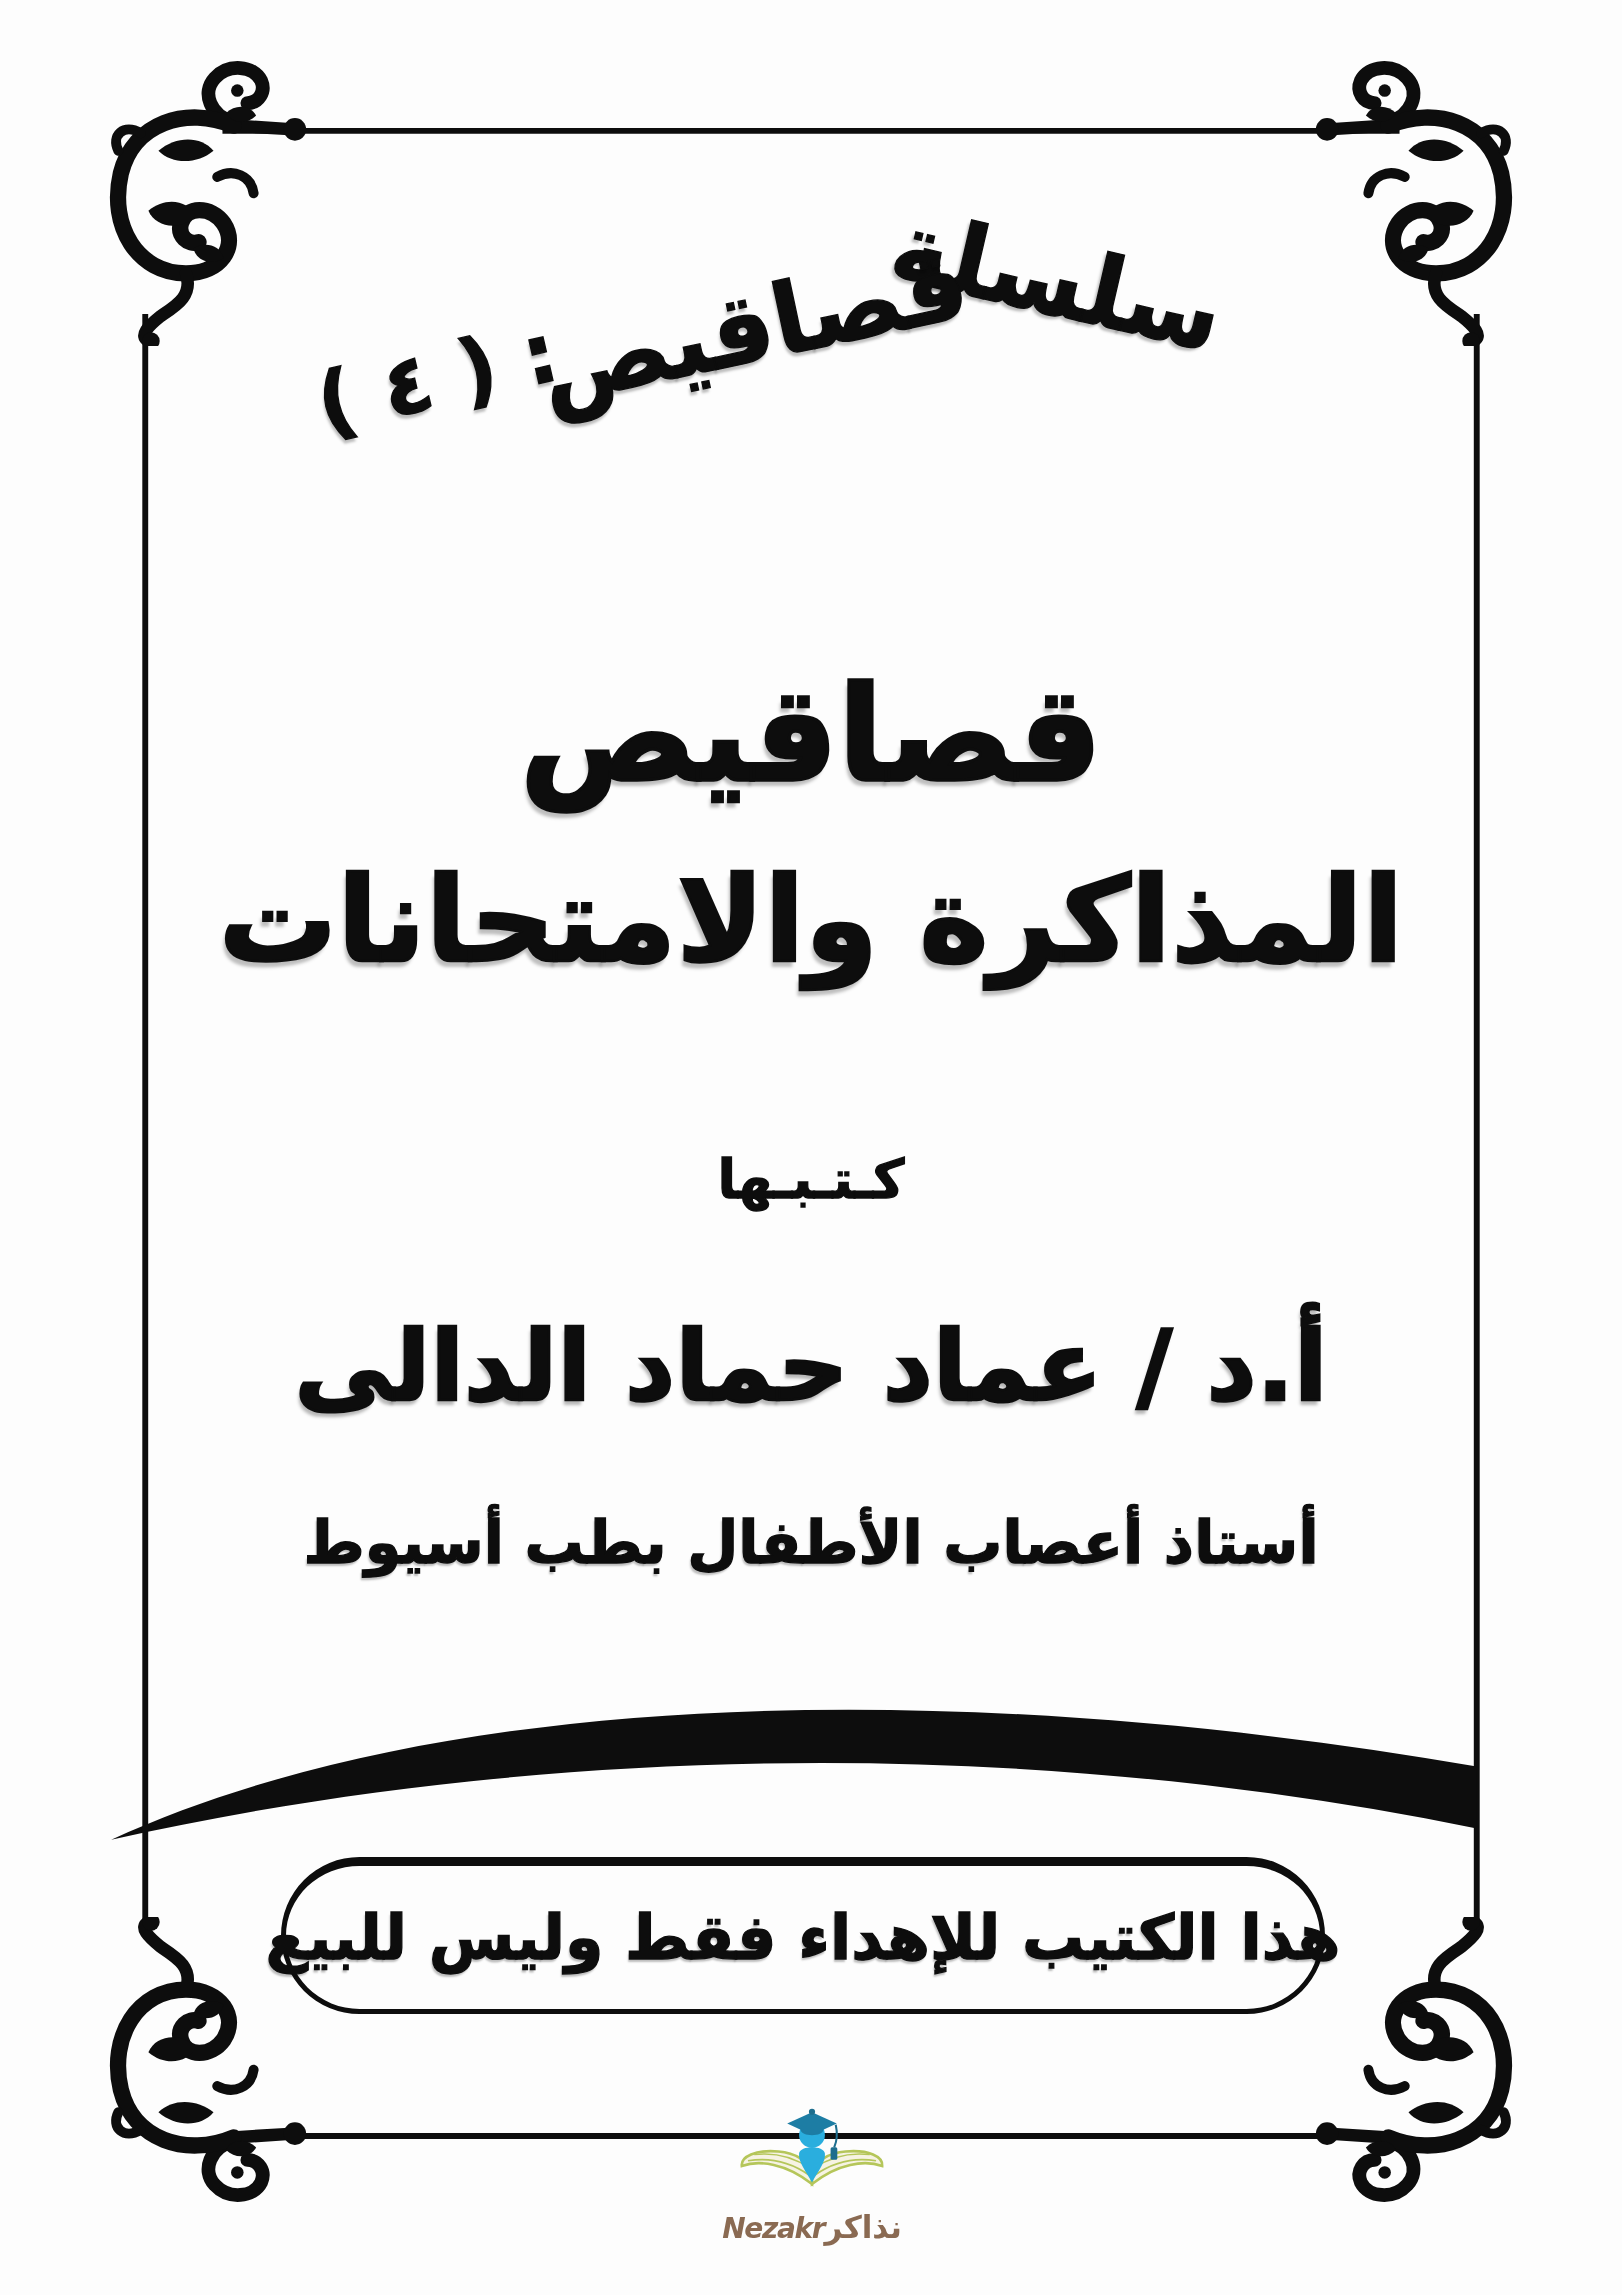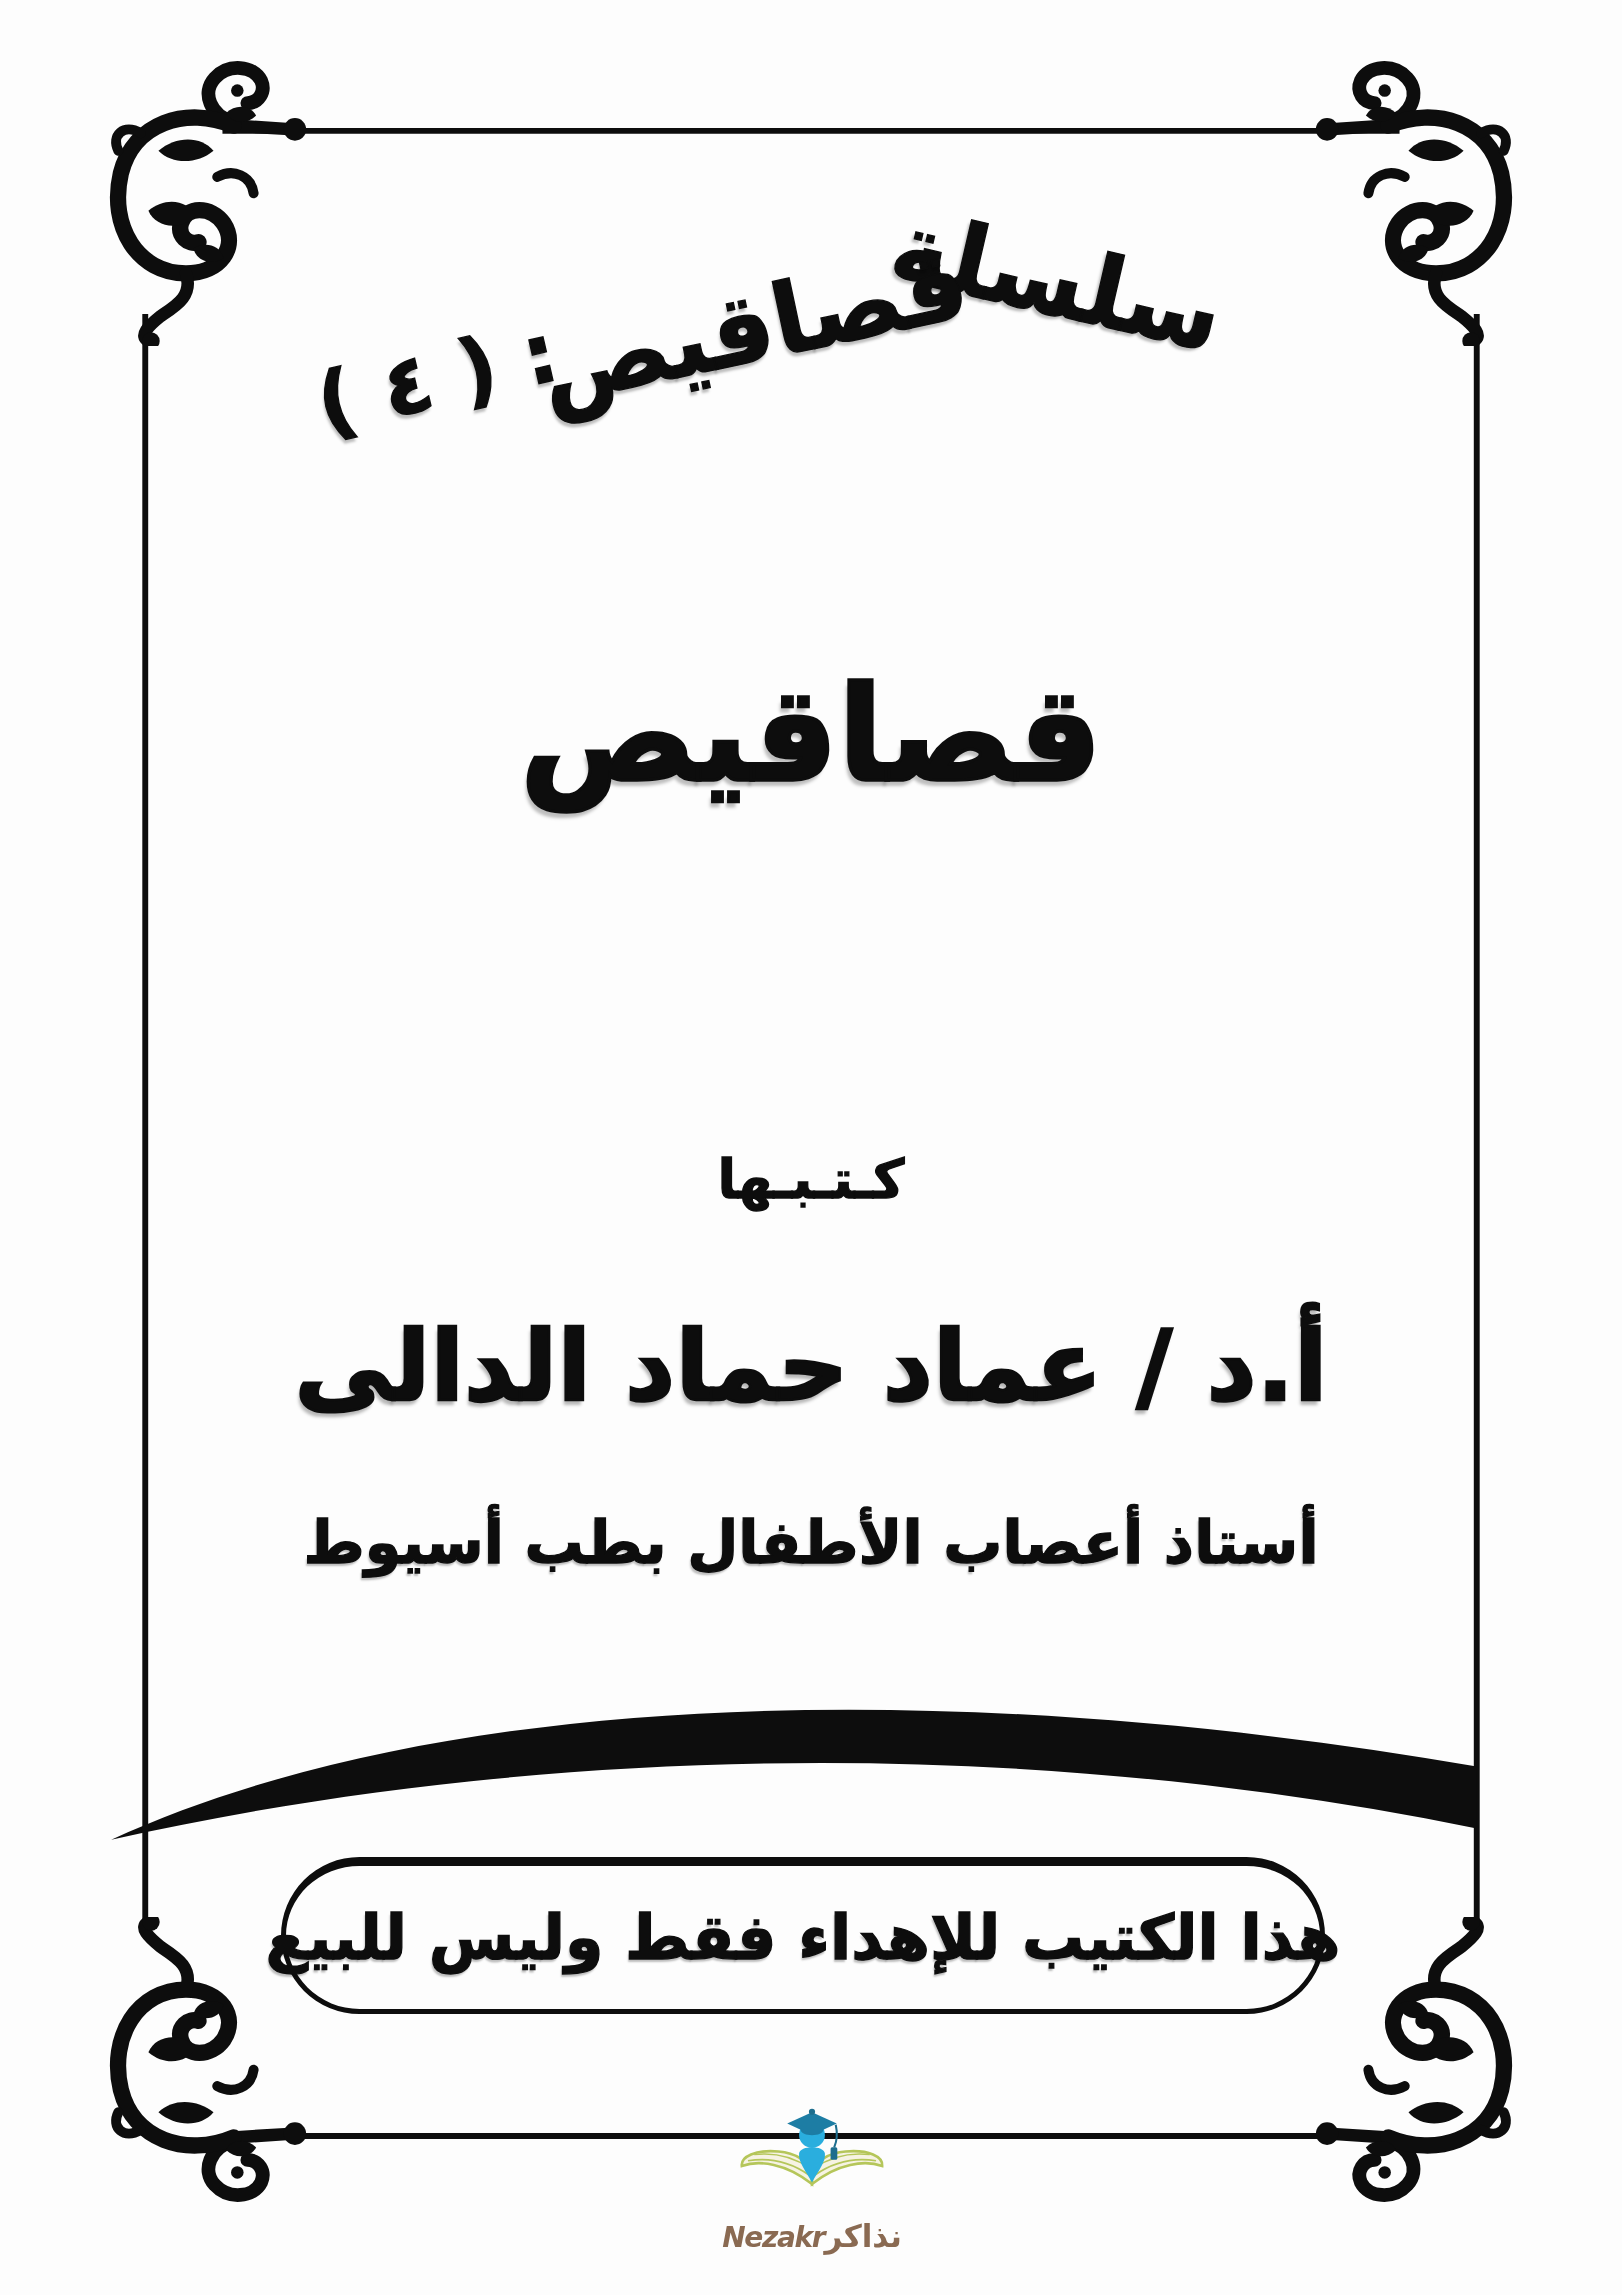--- a/index.html
+++ b/index.html
@@ -23,21 +23,21 @@
   .byline{top:1148px;font-size:54px;-webkit-text-stroke:1.3px #0d0d0d;}
   .author{top:1309px;font-size:98px;-webkit-text-stroke:2.6px #0d0d0d;text-shadow:-2px 5.2px 3.3px rgba(0,0,0,.28);}
   .role{top:1508px;font-size:59px;-webkit-text-stroke:1.3px #0d0d0d;text-shadow:-1.3px 3.3px 2px rgba(0,0,0,.25);}
   .badge{position:absolute;left:281px;top:1857px;width:1034px;height:143px;
          border:5.9px solid #0d0d0d;border-top-width:9.8px;border-radius:79px;
          display:flex;align-items:center;justify-content:center;background:#fdfdfd;}
   .badge .arabic{font-size:62px;-webkit-text-stroke:1.3px #0d0d0d;text-shadow:-1.3px 3.3px 2px rgba(0,0,0,.25);text-align:center;}
   .logo{position:absolute;left:712px;top:2104px;width:200px;height:147px;}
   .logo-mark{position:absolute;left:0;top:0;width:200px;height:111px;}
   .logo-text{position:absolute;left:0;top:105px;width:200px;text-align:center;direction:rtl;
-             color:#8a6a52;white-space:nowrap;margin-top:9px;}
+             color:#8a6a52;white-space:nowrap;}
   .logo-text .ar{font-size:31px;font-weight:bold;letter-spacing:-0.7px;}
   .logo-text .la{font-size:28px;font-weight:bold;font-style:oblique;letter-spacing:-1.3px;}
 </style>
 </head>
 <body>
 
 <div class="page">
 
   <svg class="frame-layer" viewBox="0 0 2479 3508" preserveAspectRatio="none">
     <line x1="340" y1="200" x2="2139" y2="200" stroke="#0d0d0d" stroke-width="9"></line>
@@ -122,20 +122,21 @@
       <path d="M50,122 C64,110 82,114 88,126 C76,138 56,136 50,122 Z"></path>
       <path d="M86,152 C96,146 108,150 110,160 C100,166 88,162 86,152 Z"></path>
     </g>
   </svg>
 
   <div class="arabic arc-seg s0" dir="rtl">سلسلة</div>
   <div class="arabic arc-seg s1" dir="rtl">قصاقيص</div>
   <div class="arabic arc-seg s2" dir="rtl">: ( ٤ )</div>
 
   <div class="arabic center-line title1" dir="rtl">قصاقيص</div>
+  <div class="arabic center-line title2" dir="rtl">المذاكرة والامتحانات</div>
   <div class="arabic center-line byline" dir="rtl">كـتـبـها</div>
   <div class="arabic center-line role" dir="rtl">أستاذ أعصاب الأطفال بطب أسيوط</div>
   <div class="arabic center-line author" dir="rtl">أ.د / عماد حماد الدالى</div>
 
   <div class="badge">
     <div class="arabic" dir="rtl">هذا الكتيب للإهداء فقط وليس للبيع</div>
   </div>
 
   <div class="logo">
     <svg class="logo-mark" viewBox="0 0 300 215">

